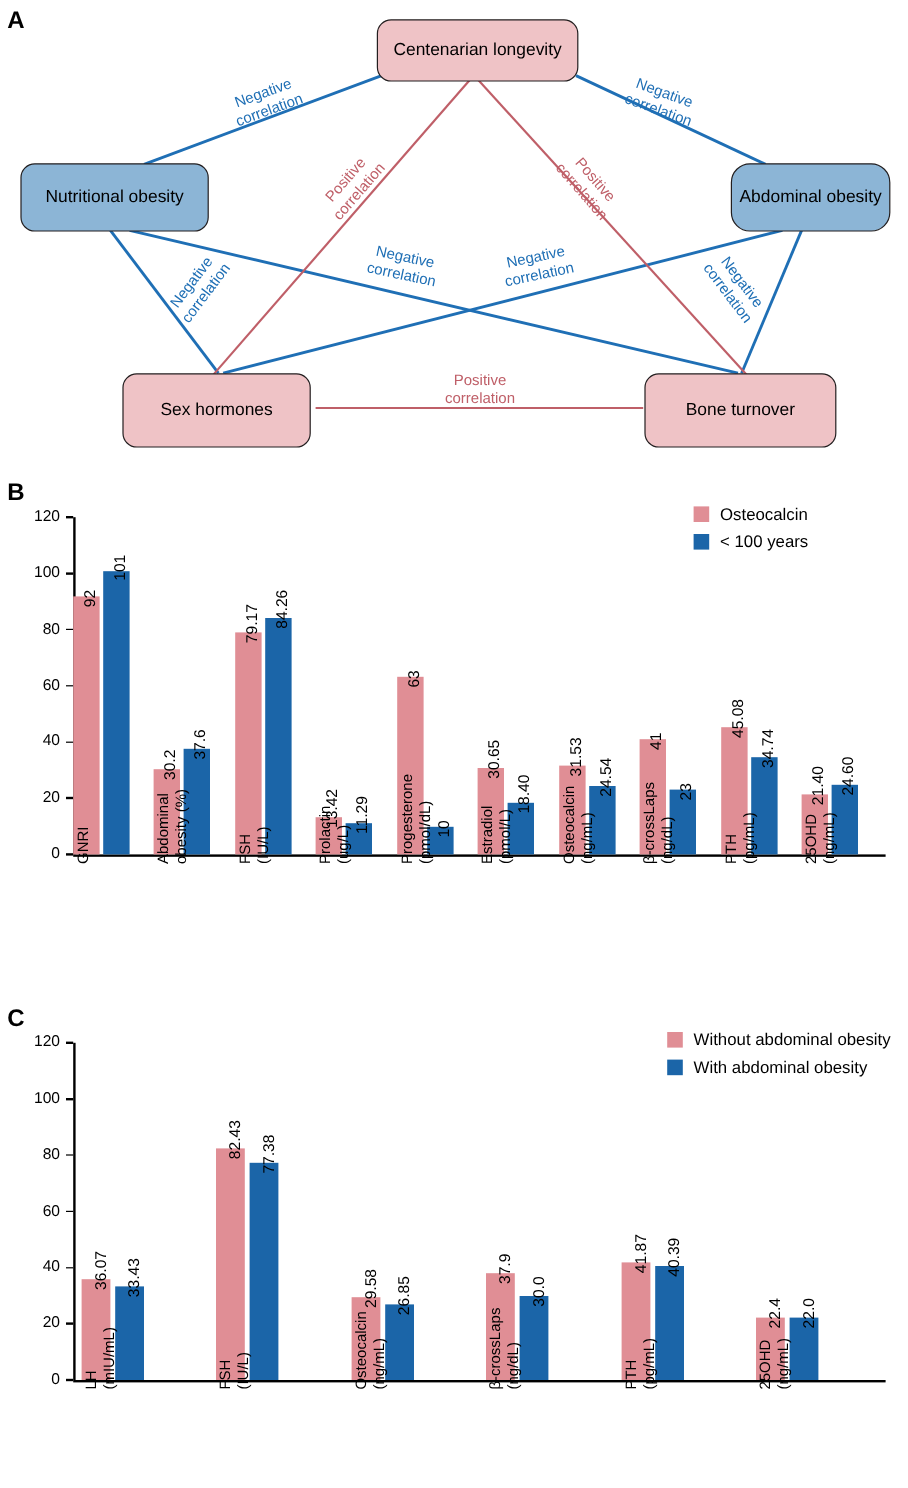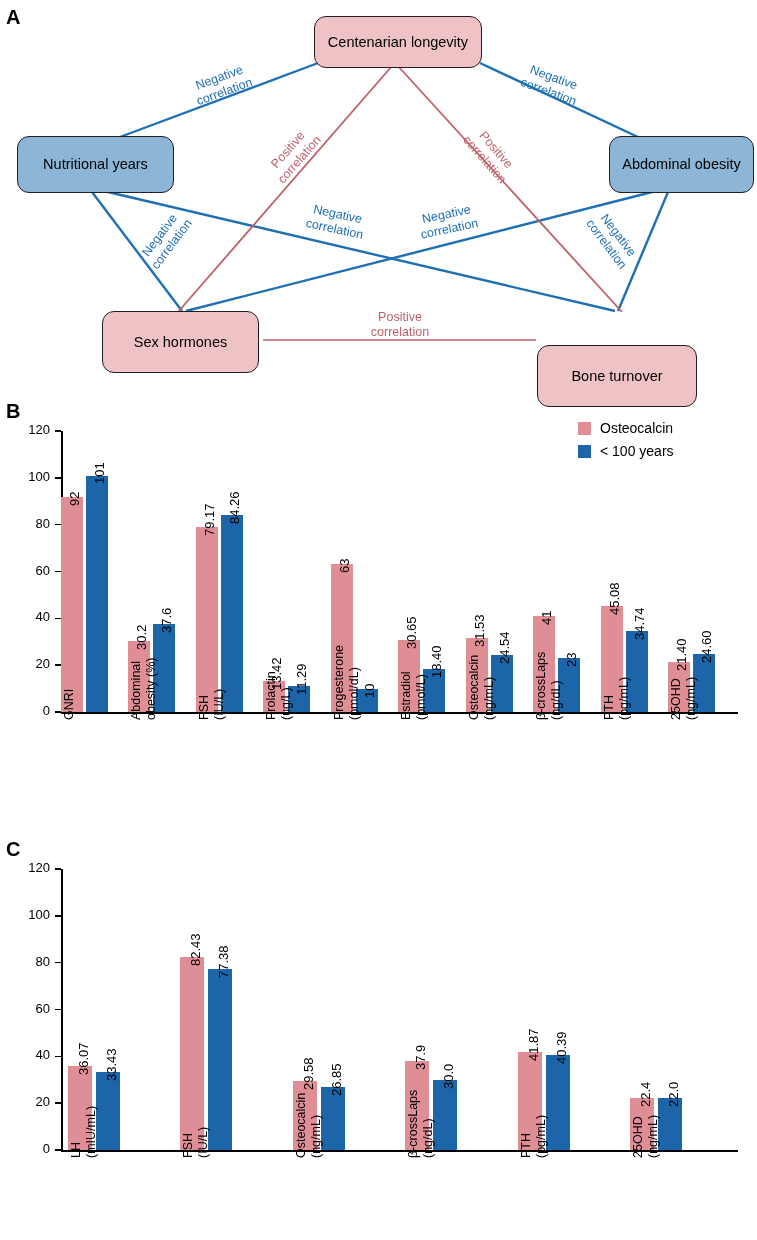--- a/index.html
+++ b/index.html
@@ -145,31 +145,31 @@
     <line x1="398" y1="66" x2="622" y2="312" stroke="#bf5f68" stroke-width="1.8"></line>
     <line x1="263" y1="340" x2="536" y2="340" stroke="#bf5f68" stroke-width="1.6"></line>
   </svg>
 
   <div class="node-box node-pink" style="left:314px; top:16px; width:168px; height:52px;">
     <span>Centenarian
 longevity</span>
   </div>
   <div class="node-box node-blue" style="left:17px; top:136px; width:157px; height:57px;">
     <span>Nutritional
-years</span>
-  </div>
-  <div class="node-box node-blue" style="left:609px; top:136px; width:145px; height:57px;">
+obesity</span>
+  </div>
+  <div class="node-box node-blue" style="left:609px; top:136px; width:133px; height:57px;border-radius:16px;">
     <span>Abdominal
 obesity</span>
   </div>
   <div class="node-box node-pink" style="left:102px; top:311px; width:157px; height:62px;text-align:center;">
     <span>Sex
 hormones</span>
   </div>
-  <div class="node-box node-pink" style="left:537px; top:311px; width:160px; height:62px;margin-top:34px;">
+  <div class="node-box node-pink" style="left:537px; top:311px; width:160px; height:62px;">
     <span>Bone
 turnover</span>
   </div>
 
   <div class="edge-label lbl-neg" style="left:174px; top:70px; width:96px; transform:rotate(-20deg);">Negative
 correlation</div>
   <div class="edge-label lbl-neg" style="left:503px; top:70px; width:96px; transform:rotate(20deg);">Negative
 correlation</div>
   <div class="edge-label lbl-pos" style="left:246px; top:140px; width:96px; transform:rotate(-49deg);">Positive
 correlation</div>
@@ -273,20 +273,30 @@
       <div class="bar-value" style="left: 627.275px; top: 224.888px;">21.40</div>
       <div class="bar bar-blue" style="left: 631.275px; width: 22px; height: 57.605px; background: rgb(27, 101, 168);"></div>
       <div class="bar-value" style="left: 652.275px; top: 217.395px;">24.60</div>
       <div class="cat-label" style="left: 607.275px; top: 289px;">25OHD
 (ng/mL)</div>
     </div>
 </div>
 
 <div class="chart" id="panel-c" style="left:0; top:830px; width:757px; height:410px;">
   <span class="panel-letter" style="left:6px; top:8px;">C</span>
+  <div class="legend" style="left:556px; top:28px;">
+    <div class="legend-row">
+      <span class="legend-swatch" style="background:#e08e95;"></span>
+      <span class="legend-text">Without abdominal obesity</span>
+    </div>
+    <div class="legend-row">
+      <span class="legend-swatch" style="background:#1b65a8;"></span>
+      <span class="legend-text">With abdominal obesity</span>
+    </div>
+  </div>
   <div class="plot" id="plot-c" style="left:62px; top:39px; width:675px; height:281px;">
       <div class="axis-line" style="left: -1px; top: 0px; width: 1.8px; height: 281px;"></div>
       <div class="axis-line" style="left: -1px; top: 281px; width: 677px; height: 1.8px;"></div>
       <div class="ytick-mark" style="left: -7px; top: 280.25px;"></div>
       <div class="ytick-label" style="left: -52px; top: 272px; width: 40px;">0</div>
       <div class="ytick-mark" style="left: -7px; top: 233.417px;"></div>
       <div class="ytick-label" style="left: -52px; top: 225.167px; width: 40px;">20</div>
       <div class="ytick-mark" style="left: -7px; top: 186.583px;"></div>
       <div class="ytick-label" style="left: -52px; top: 178.333px; width: 40px;">40</div>
       <div class="ytick-mark" style="left: -7px; top: 139.75px;"></div>

